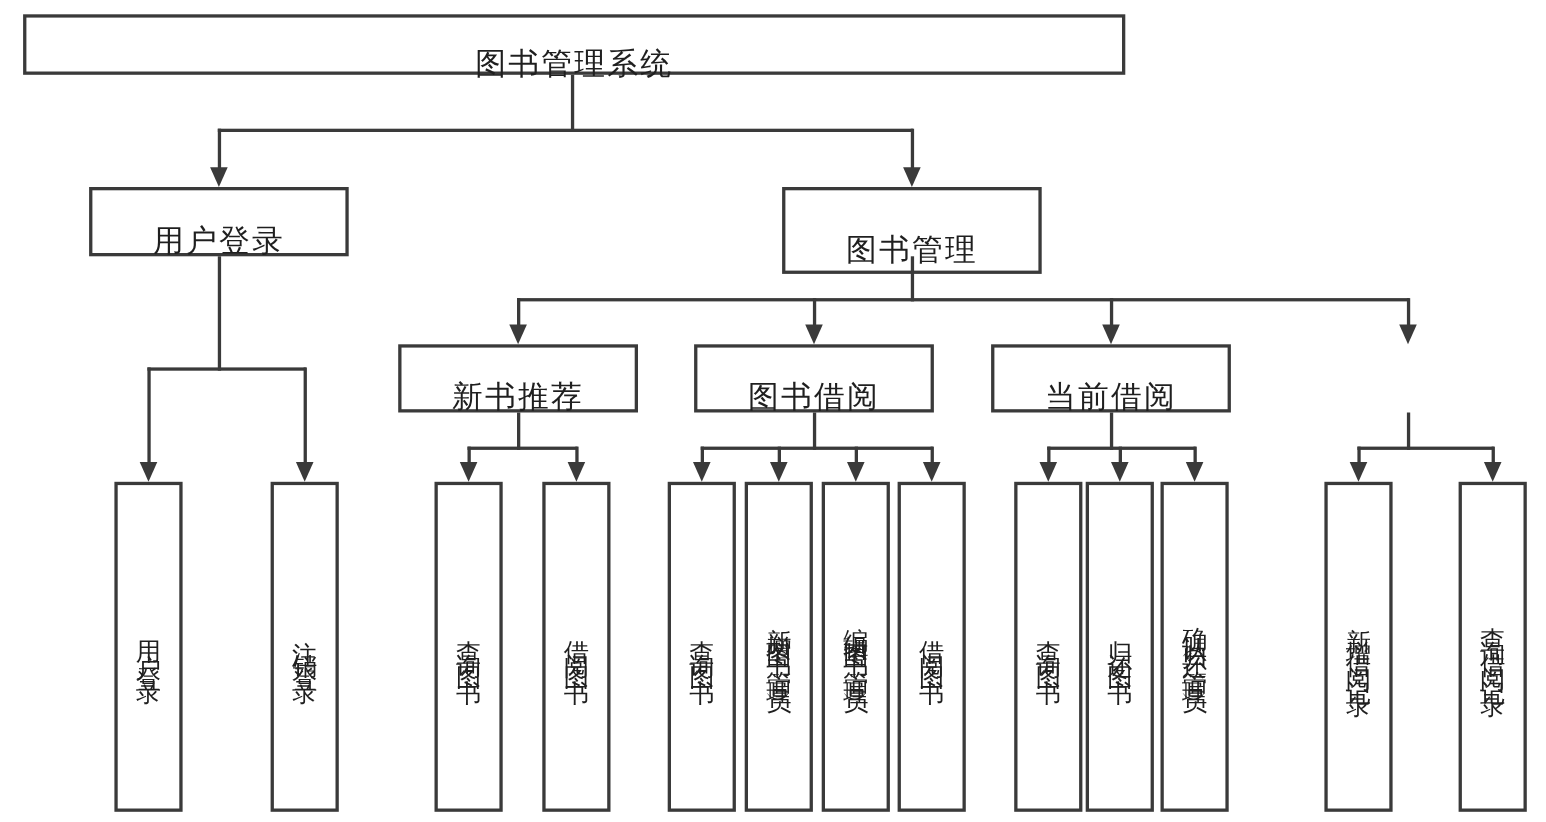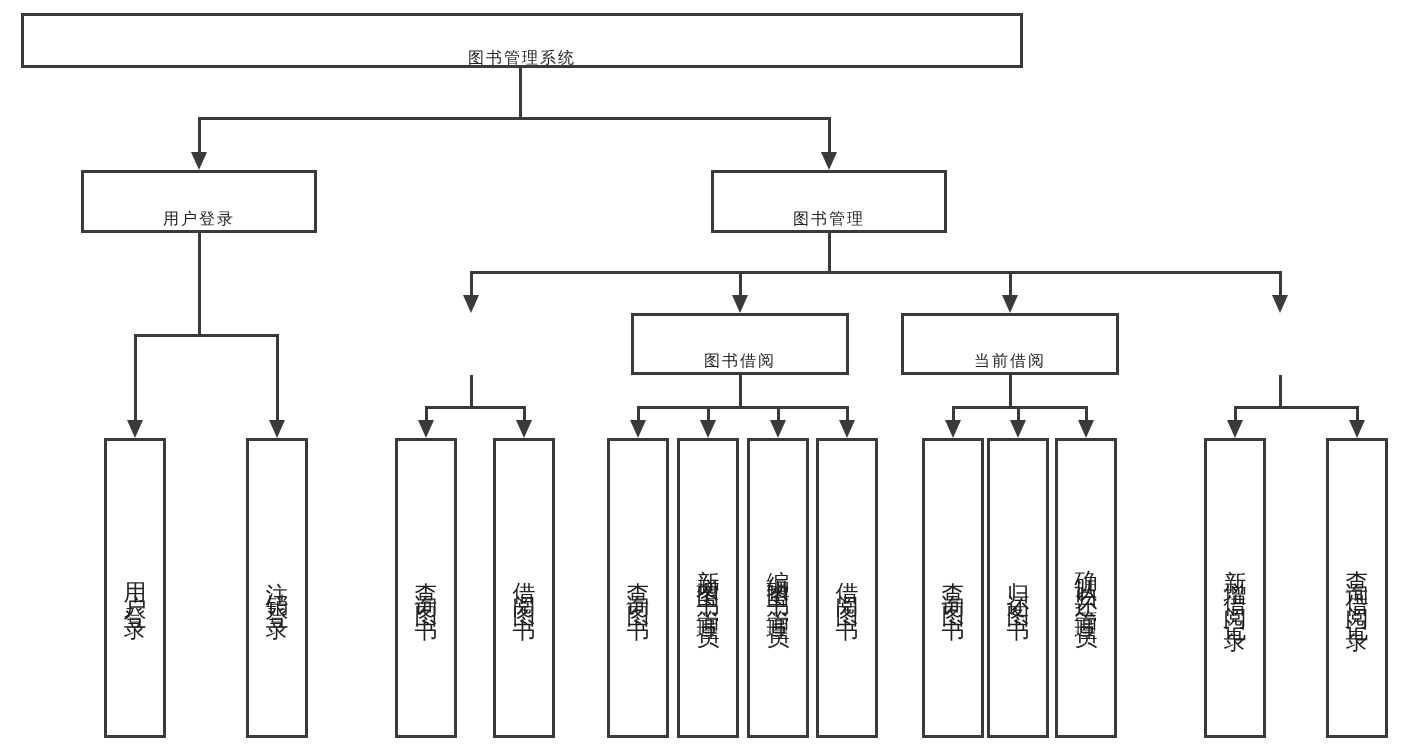--- a/index.html
+++ b/index.html
@@ -16,21 +16,21 @@
   .node{
     position:absolute;
     background:#ffffff;
     border:3px solid var(--line);
     display:flex;
     align-items:center;
     justify-content:center;
     color:var(--text);
   }
   .node.h span{
-    font-size:16px;
+    font-size:28px;
     letter-spacing:2px;
     white-space:nowrap;
     line-height:1;
     margin-top:34px;
   }
   .node.v span{
     writing-mode:vertical-rl;
     text-orientation:mixed;
     font-size:23px;
     line-height:1;
@@ -61,24 +61,27 @@
 
 <div class="stage" style="--line: #3a3a3a; --text: #1f1f1f; background: rgb(255, 255, 255);">
 
   <div class="node h" style="left:21px;top:13px;width:1002px;height:55px;">
     <span>图书管理系统</span>
   </div>
 
   <div class="node h" style="left:81px;top:170px;width:236px;height:63px;">
     <span>用户登录</span>
   </div>
-  <div class="node h" style="left:711px;top:170px;width:236px;height:63px;">
+  <div class="node h" style="left:711px;top:170px;width:236px;height:79px;">
     <span>图书管理</span>
   </div>
 
+  <div class="node h" style="left:362px;top:313px;width:218px;height:62px;">
+    <span>新书推荐</span>
+  </div>
   <div class="node h" style="left:901px;top:313px;width:218px;height:62px;">
     <span>当前借阅</span>
   </div>
   <div class="node h" style="left:631px;top:313px;width:218px;height:62px;">
     <span>图书借阅</span>
   </div>
 
   <div class="node v v-short" style="left:104px;top:438px;width:62px;height:300px;">
     <span>用户登录</span>
   </div>

